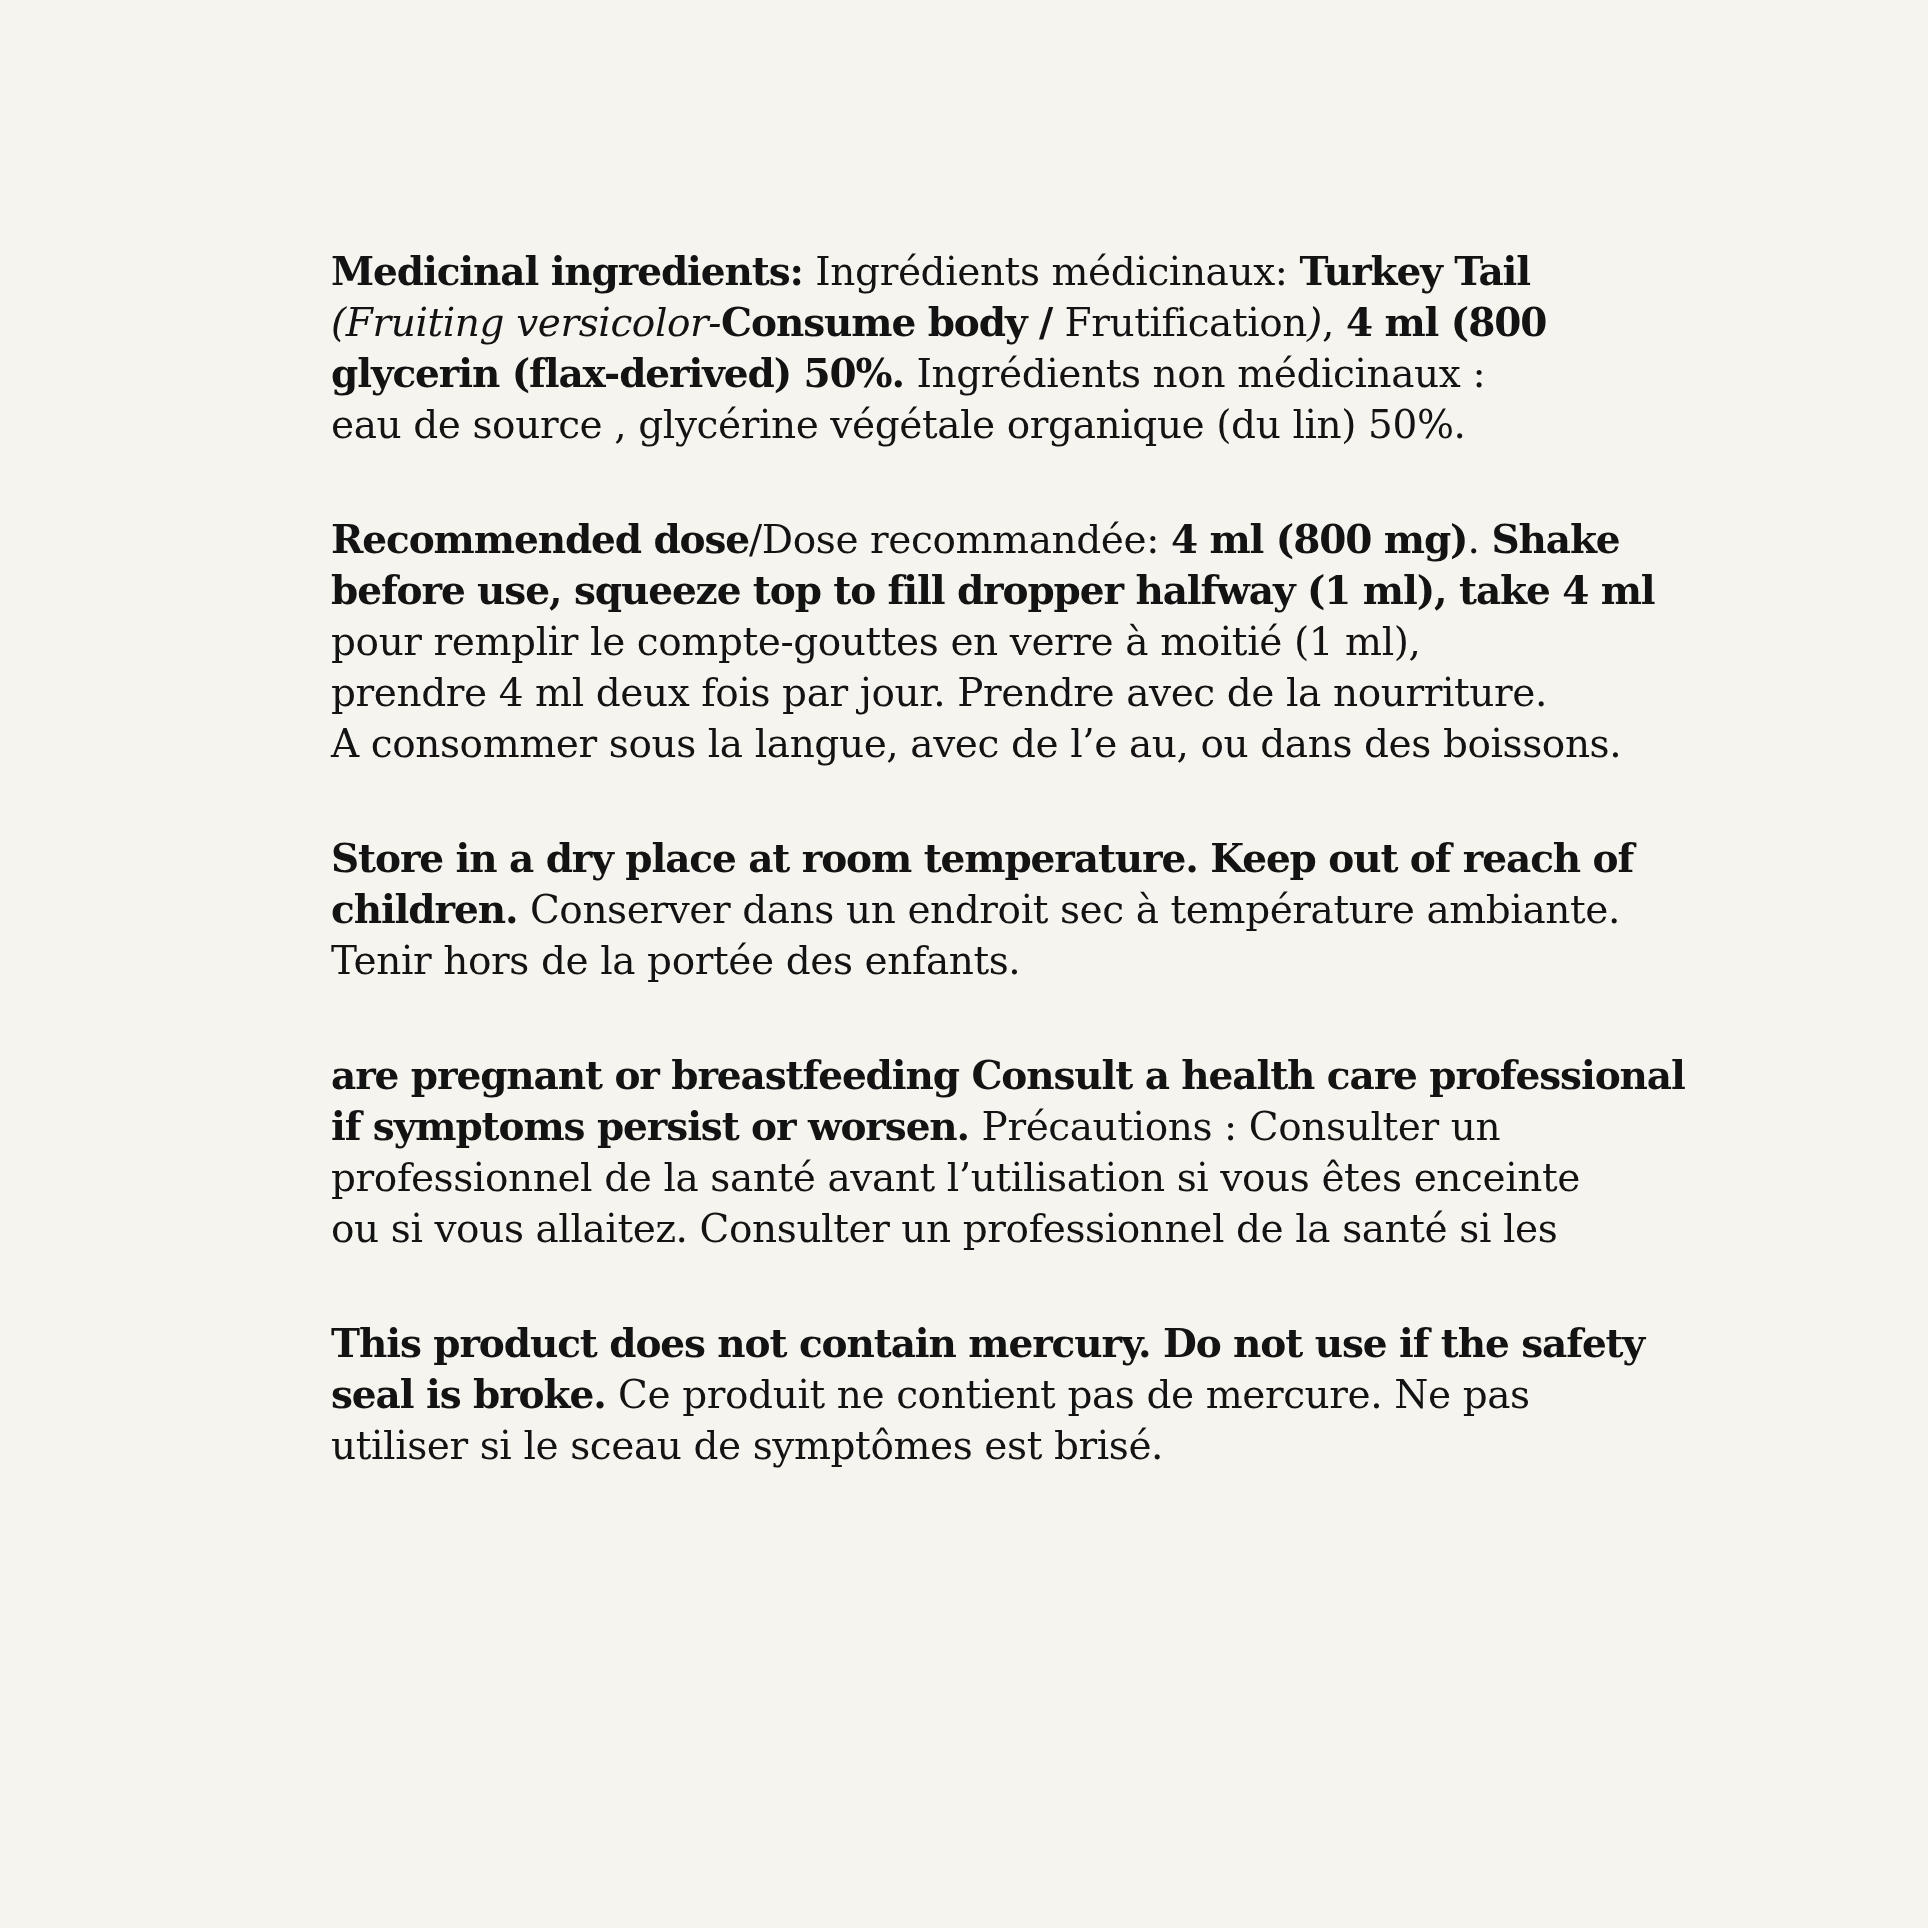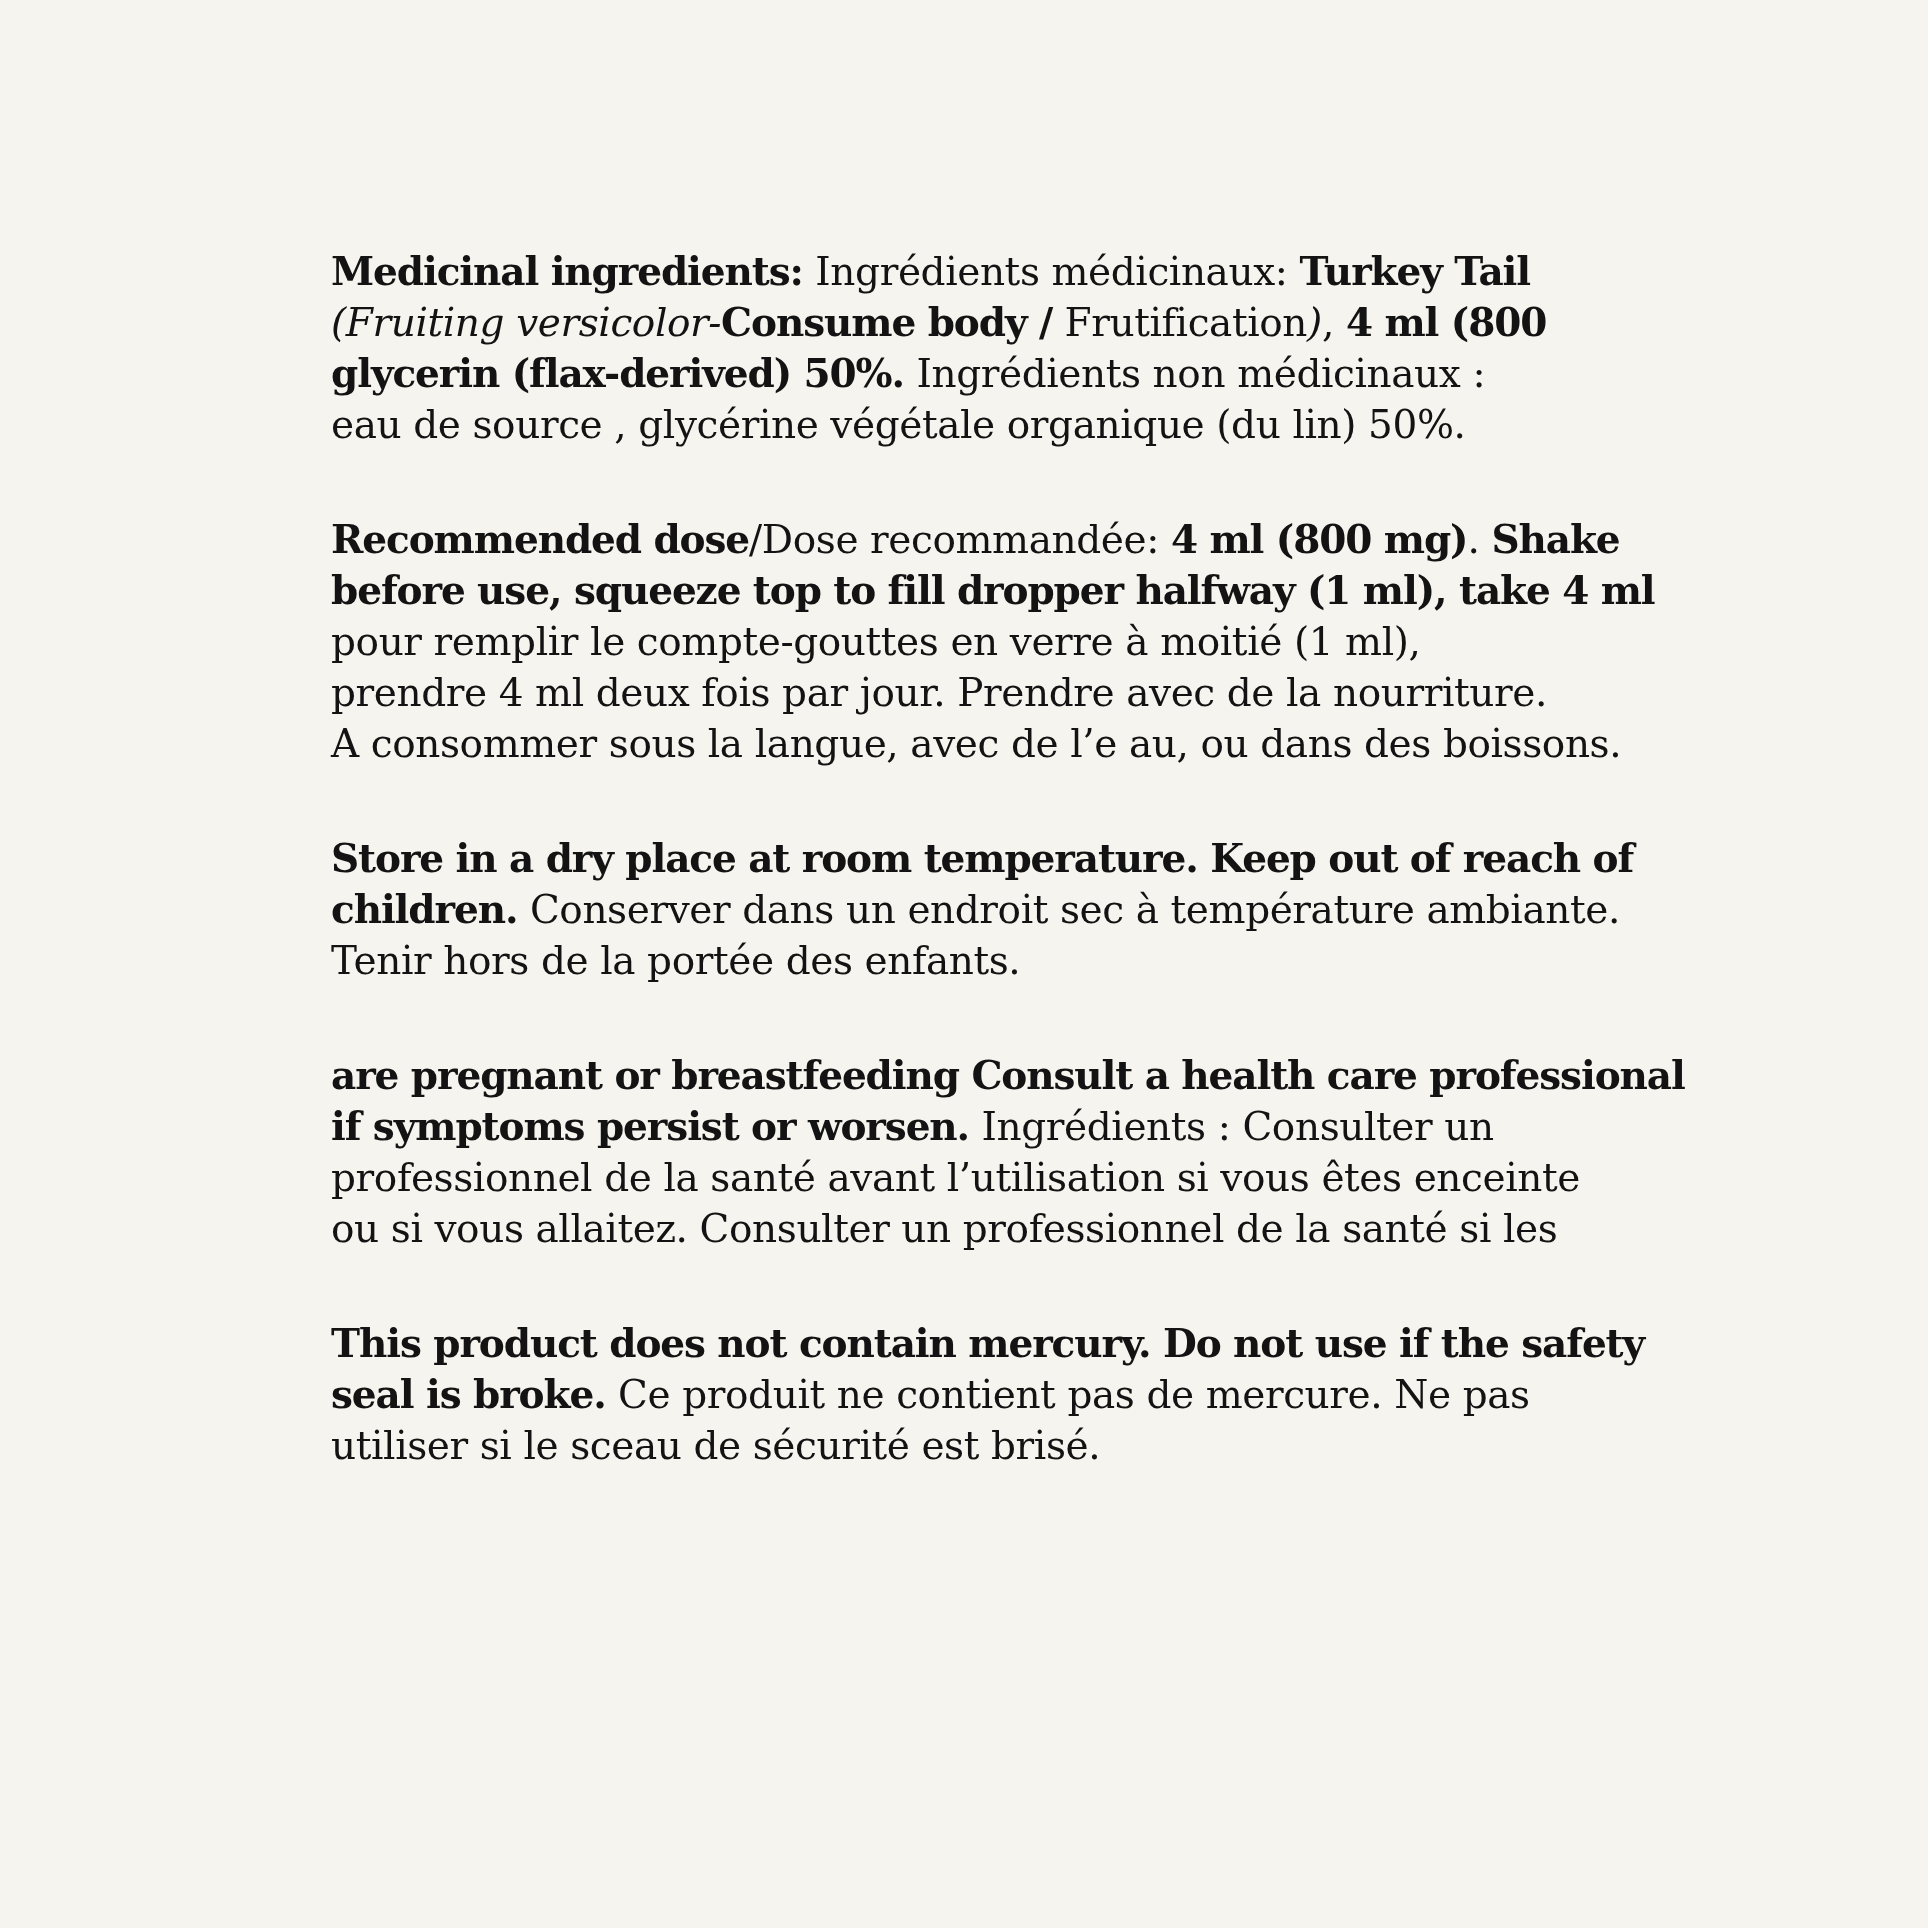--- a/index.html
+++ b/index.html
@@ -56,23 +56,23 @@
       <span class="line"><span class="seg-r">prendre 4 ml deux fois par jour. Prendre avec de la nourriture.</span></span>
       <span class="line"><span class="seg-r">A consommer sous la langue, avec de l’e au, ou dans des boissons.</span></span>
     </p>
     <p>
       <span class="line"><span class="seg-b">Store in a dry place at room temperature. Keep out of reach of</span></span>
       <span class="line"><span class="seg-b">children. </span><span class="seg-r">Conserver dans un endroit sec à température ambiante.</span></span>
       <span class="line"><span class="seg-r">Tenir hors de la portée des enfants.</span></span>
     </p>
     <p>
       <span class="line"><span class="seg-b">are pregnant or breastfeeding Consult a health care professional</span></span>
-      <span class="line"><span class="seg-b">if symptoms persist or worsen. </span><span class="seg-r">Ingrédients : Consulter un</span></span>
+      <span class="line"><span class="seg-b">if symptoms persist or worsen. </span><span class="seg-r">Précautions : Consulter un</span></span>
       <span class="line"><span class="seg-r">professionnel de la santé avant l’utilisation si vous êtes enceinte</span></span>
       <span class="line"><span class="seg-r">ou si vous allaitez. Consulter un professionnel de la santé si les</span></span>
     </p>
     <p>
       <span class="line"><span class="seg-b">This product does not contain mercury. Do not use if the safety</span></span>
       <span class="line"><span class="seg-b">seal is broke. </span><span class="seg-r">Ce produit ne contient pas de mercure. Ne pas</span></span>
-      <span class="line"><span class="seg-r">utiliser si le sceau de sécurité est brisé.</span></span>
+      <span class="line"><span class="seg-r">utiliser si le sceau de symptômes est brisé.</span></span>
     </p>
   </div>
 
 
 </body></html>

